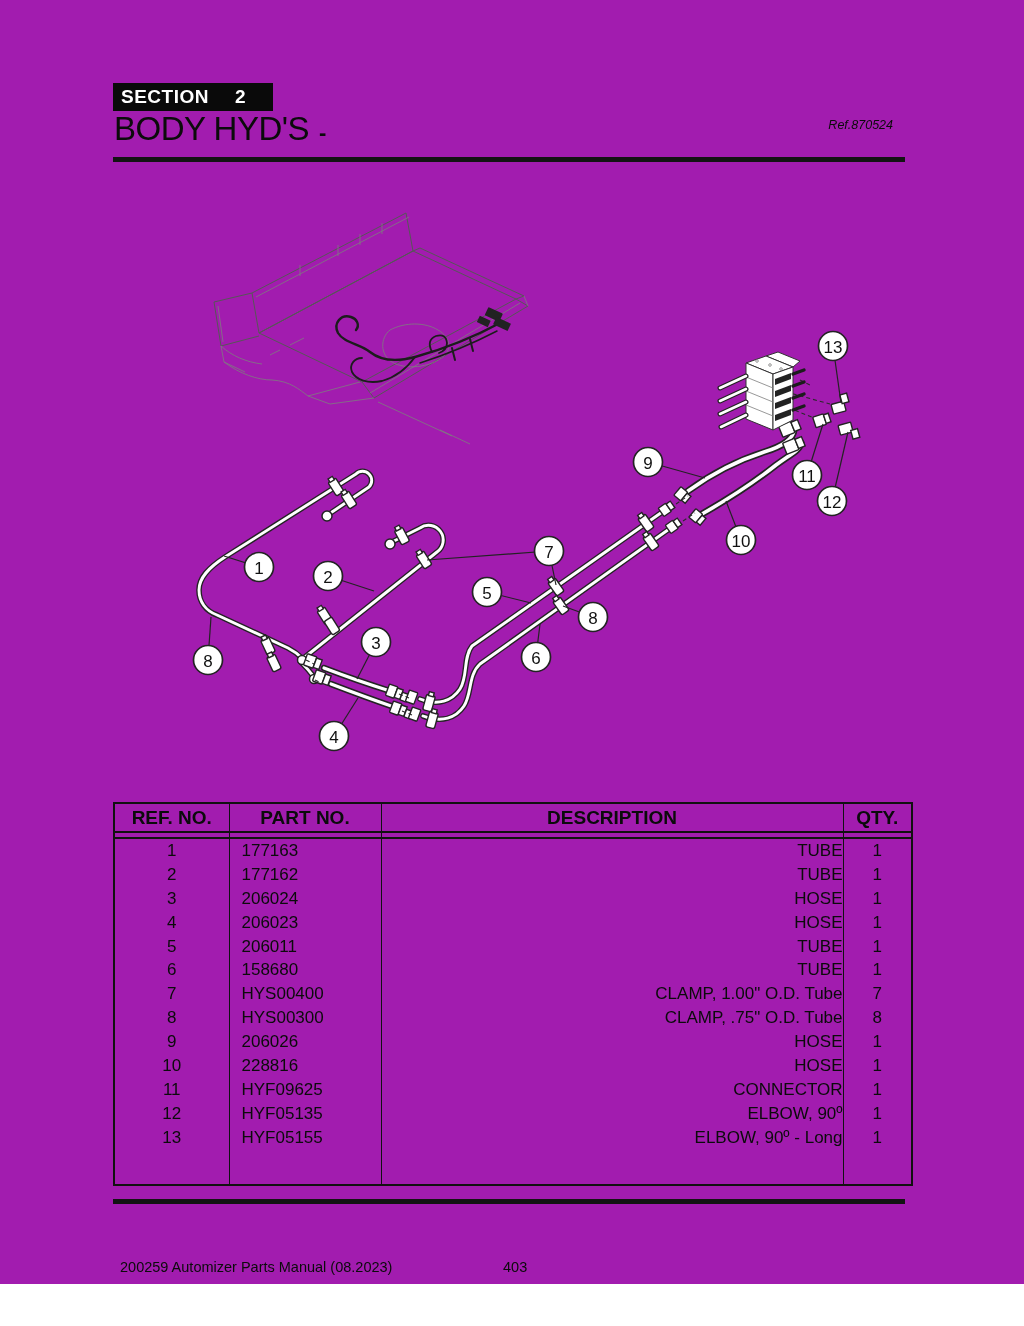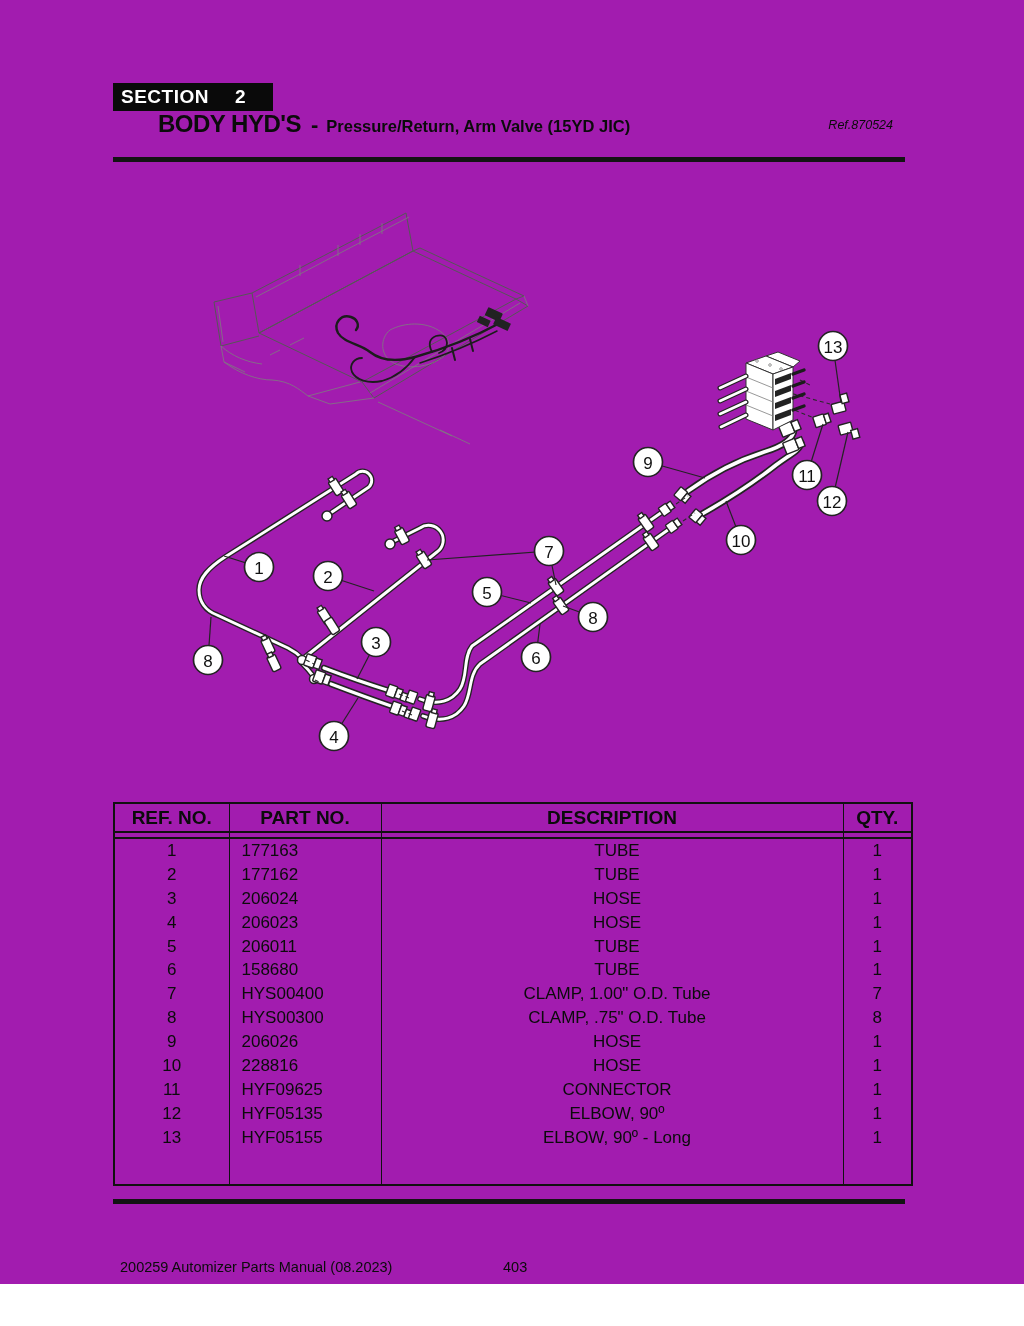--- a/index.html
+++ b/index.html
@@ -4,21 +4,21 @@
 <style>
   html,body{margin:0;padding:0;background:#fff;}
   .page{position:relative;width:1024px;height:1284px;background:#a21caf;overflow:hidden;
         font-family:"Liberation Sans",sans-serif;color:#0b0b0b;}
   
   .section-box{position:absolute;left:113px;top:83px;width:160px;height:28px;background:#0a0a0a;
                display:flex;align-items:center;box-sizing:border-box;padding-left:8px;}
   .section-box .s-lbl{color:#fff;font-weight:bold;font-size:19px;letter-spacing:.5px;}
   .section-box .s-num{color:#fff;font-weight:bold;font-size:19px;margin-left:26px;}
   .title-row{position:absolute;left:114px;top:110px;width:700px;display:flex;align-items:baseline;white-space:nowrap;}
-  .title-main{font-size:24px;font-weight:bold;letter-spacing:-.5px;margin-left:44px;}
+  .title-main{font-size:33px;font-weight:normal;letter-spacing:-.5px;}
   .title-sep{font-size:22px;font-weight:bold;margin:0 8px 0 10px;}
   .title-sub{font-size:16.5px;font-weight:bold;}
   .ref-note{position:absolute;right:131px;top:118px;font-size:12.5px;font-style:italic;margin-left:16px;}
   .rule{position:absolute;left:113px;width:792px;height:5px;background:#131313;}
   .rule-top{top:157px;}
   .rule-bottom{top:1199px;}
   
   svg.diagram{position:absolute;left:0;top:0;width:1024px;height:1326px;}
   .fl{stroke:#575757;stroke-width:1;fill:none;stroke-linejoin:round;}
   .fll{stroke:#7d7d7d;stroke-width:.8;fill:none;}
@@ -42,40 +42,39 @@
   
   .parts-table{position:absolute;left:113px;top:802px;}
   table{border-collapse:collapse;table-layout:fixed;width:798px;border:2.5px solid #111;
         font-size:17px;color:#0b0b0b;}
   th,td{border-left:1.6px solid #111;border-right:1.6px solid #111;overflow:hidden;white-space:nowrap;}
   th{font-size:19px;font-weight:bold;text-align:center;padding:3px 4px 2px;border-bottom:2.2px solid #111;}
   tr.spacer td{height:4px;padding:0;border-bottom:2.2px solid #111;}
   tbody td{height:23.9px;padding:0;}
   td.c-ref{text-align:center;}
   td.c-part{text-align:left;padding-left:12px;margin-top:24px;}
-  td.c-desc{text-align:center;padding-left:10px;margin-top:12px;}
+  td.c-desc{text-align:right;padding-left:10px;margin-top:12px;}
   td.c-qty{text-align:center;}
   tr.filler td{height:34px;}
   
   .footer-manual{position:absolute;left:120px;top:1259px;font-size:14.5px;}
   .footer-page{position:absolute;left:503px;top:1259px;font-size:14.5px;}
 </style>
 </head>
 <body>
 
 <div class="page">
 
   <div class="section-box">
     <span class="s-lbl">SECTION</span>
     <span class="s-num">2</span>
   </div>
   <div class="title-row">
     <span class="title-main">BODY HYD'S</span>
     <span class="title-sep">-</span>
-    <span class="title-sub">Pressure/Return, Arm Valve (15YD JIC)</span>
   </div>
   <div class="ref-note">Ref.870524</div>
   <div class="rule rule-top"></div>
 
   <svg class="diagram" viewBox="0 0 1024 1326">
 
     <g>
       <path class="fl" d="M 252,293 L 406,213 L 413,251 L 259,333 Z"></path>
       <path class="fll" d="M 256,297 L 409,217"></path>
       <path class="fll" d="M 338,245 l 0,11 M 360,234 l 0,11 M 382,223 l 0,11 M 300,265 l 0,11"></path>

